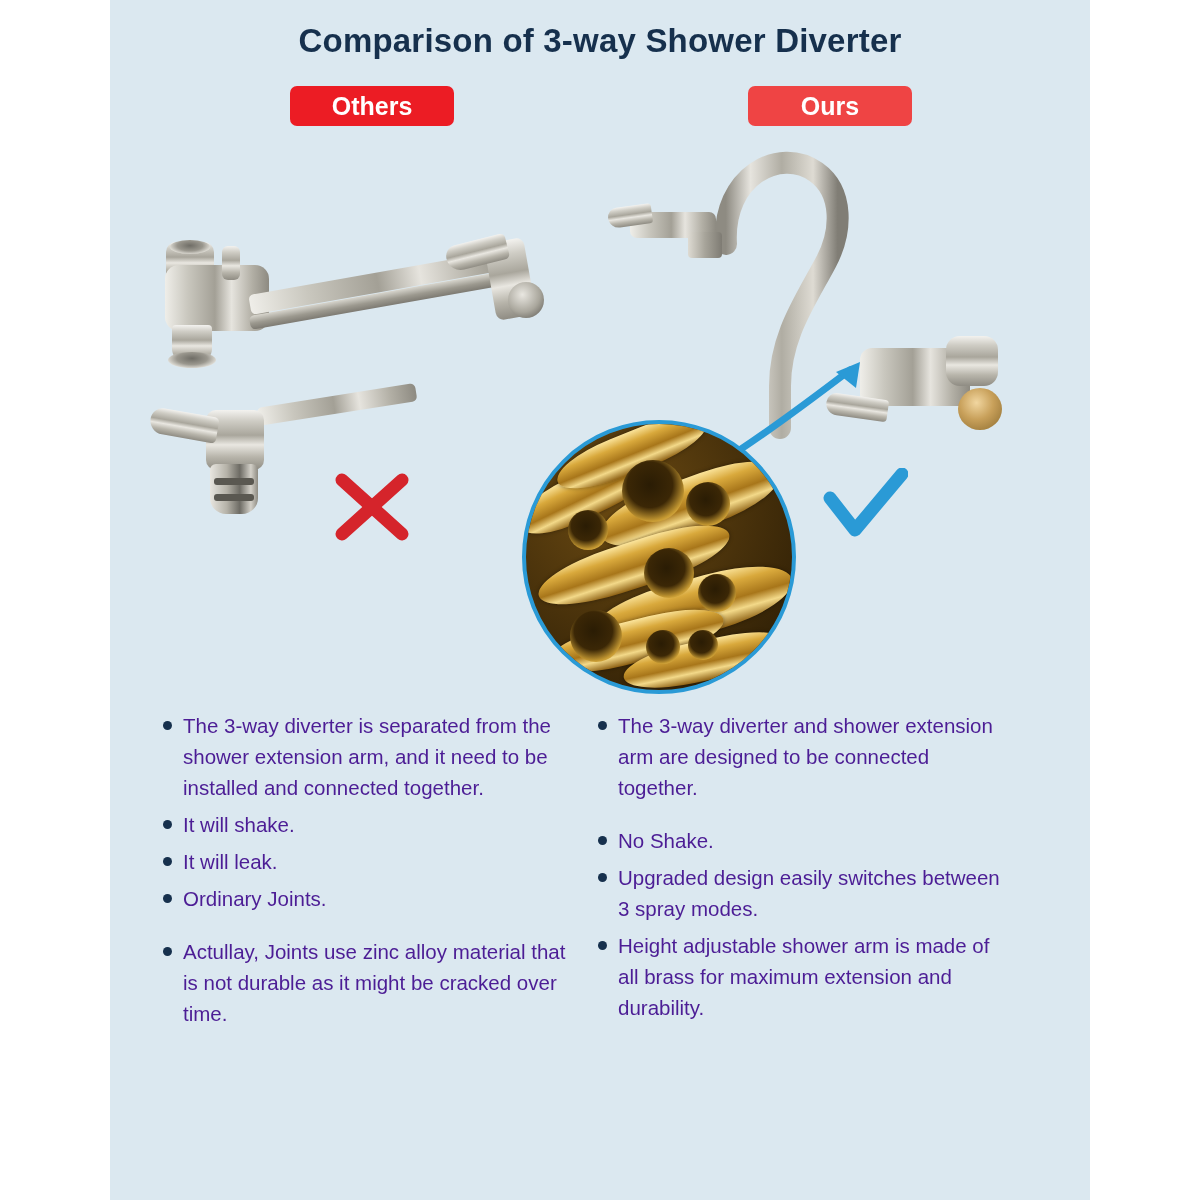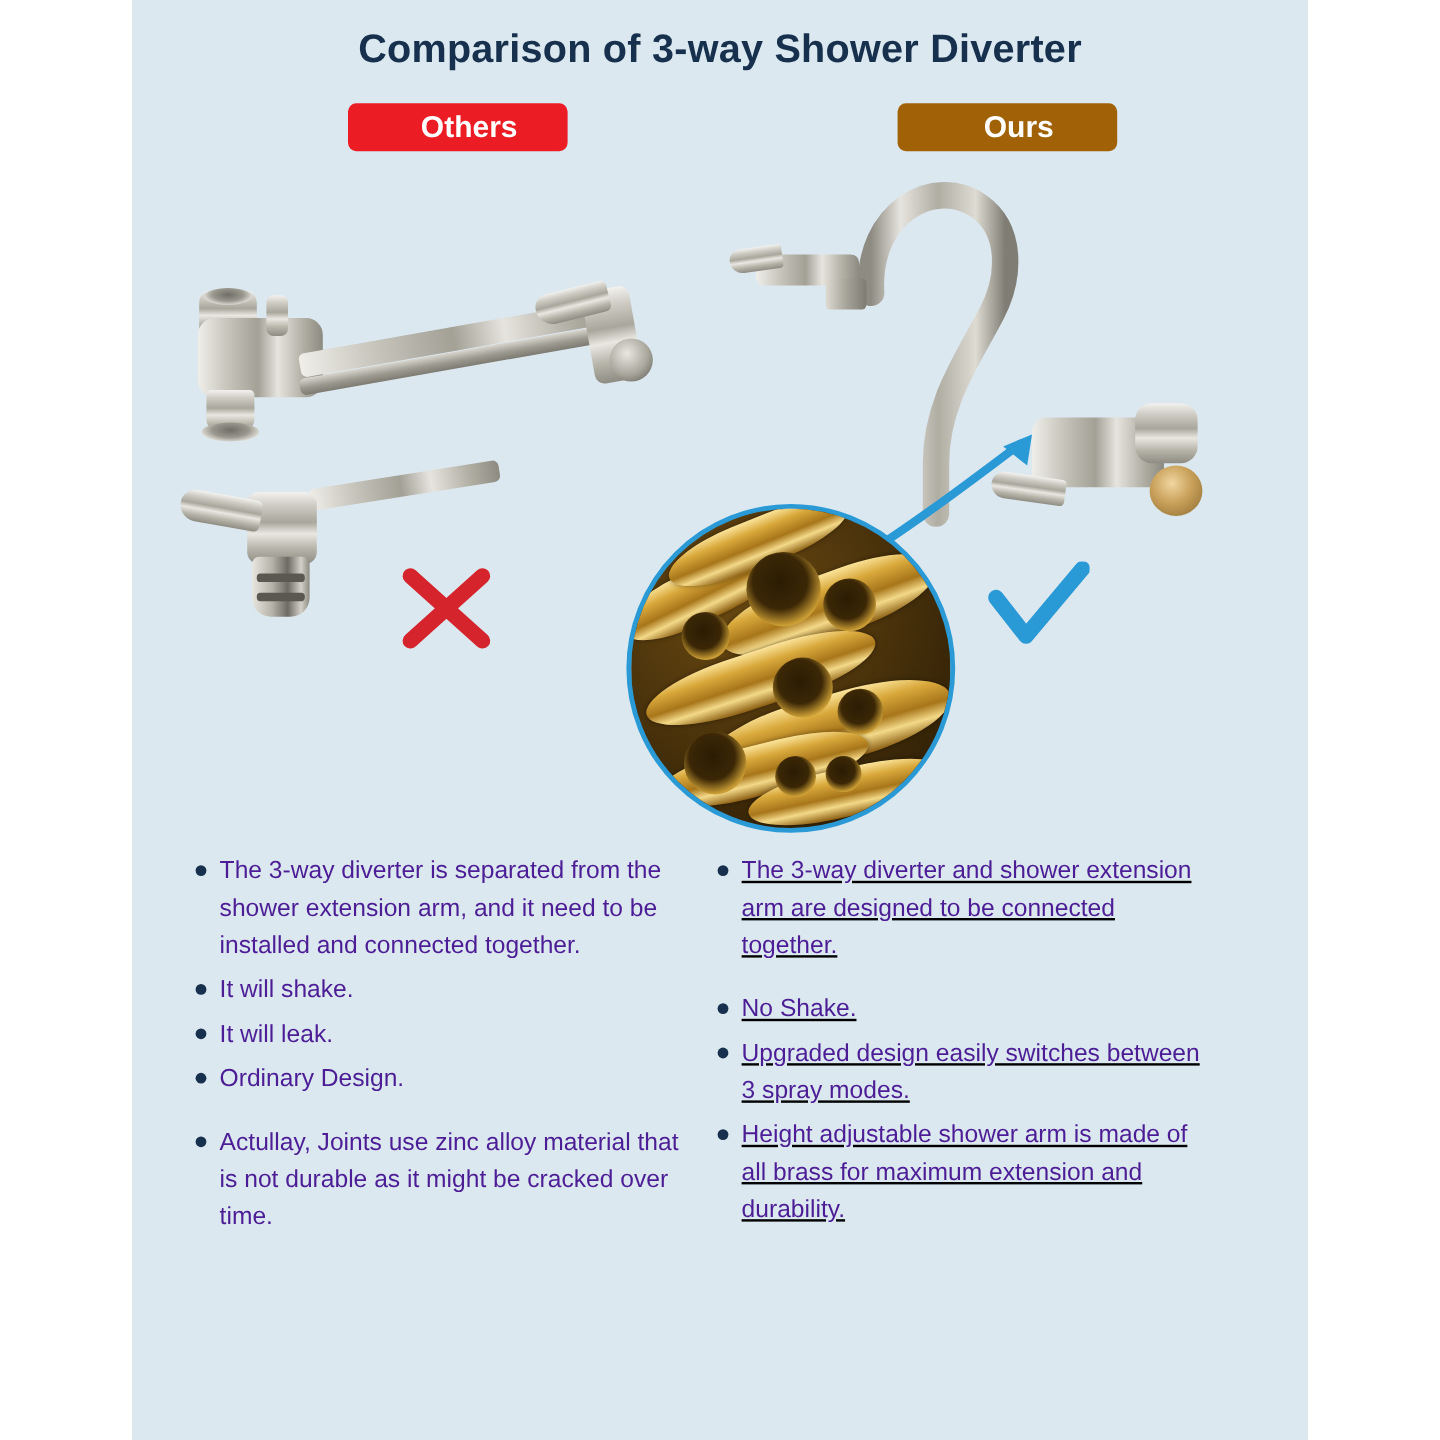--- a/index.html
+++ b/index.html
@@ -43,31 +43,30 @@
   .badge {
     position: absolute;
     top: 86px;
     height: 40px;
     line-height: 40px;
     border-radius: 7px;
     text-align: center;
     font-size: 25px;
     font-weight: bold;
     color: #ffffff;
-    padding-left: 19px;
   }
   #badge-others {
     left: 180px;
     width: 164px;
     background: #ec1c24;
   }
   #badge-ours {
     left: 638px;
     width: 164px;
-    background: #a16207;
+    background: #ef4444;
   }
   
   #imagery {
     position: absolute;
     left: 0;
     top: 120px;
     width: 980px;
     height: 590px;
   }
   .metal-part { position: absolute; }
@@ -253,21 +252,21 @@
     top: 710px;
     width: 980px;
     height: 480px;
   }
   .col {
     position: absolute;
     top: 0;
     width: 420px;
   }
   #col-left  { left: 45px; }
-  #col-right { left: 480px; text-decoration: underline; }
+  #col-right { left: 480px; }
 
   .bullet-group { margin-bottom: 22px; }
   .bullet {
     position: relative;
     padding-left: 28px;
     margin-bottom: 6px;
     font-size: 20.5px;
     line-height: 31px;
     color: #4c1d95;
   }
@@ -372,21 +371,21 @@
         <div class="tube-end" style="left:162px; top:206px; width:30px; height:30px;"></div>
       </div>
     </div>
 
     <div id="bullets">
       <div class="col" id="col-left">
         <div class="bullet-group">
           <div class="bullet">The 3-way diverter is separated from the shower extension arm, and it need to be installed and connected together.</div>
           <div class="bullet">It will shake.</div>
           <div class="bullet">It will leak.</div>
-          <div class="bullet">Ordinary Design.</div>
+          <div class="bullet">Ordinary Joints.</div>
         </div>
         <div class="bullet-group">
           <div class="bullet">Actullay, Joints use zinc alloy material that is not durable as it might be cracked over time.</div>
         </div>
       </div>
 
       <div class="col" id="col-right">
         <div class="bullet-group">
           <div class="bullet">The 3-way diverter and shower extension arm are designed to be connected together.</div>
         </div>

